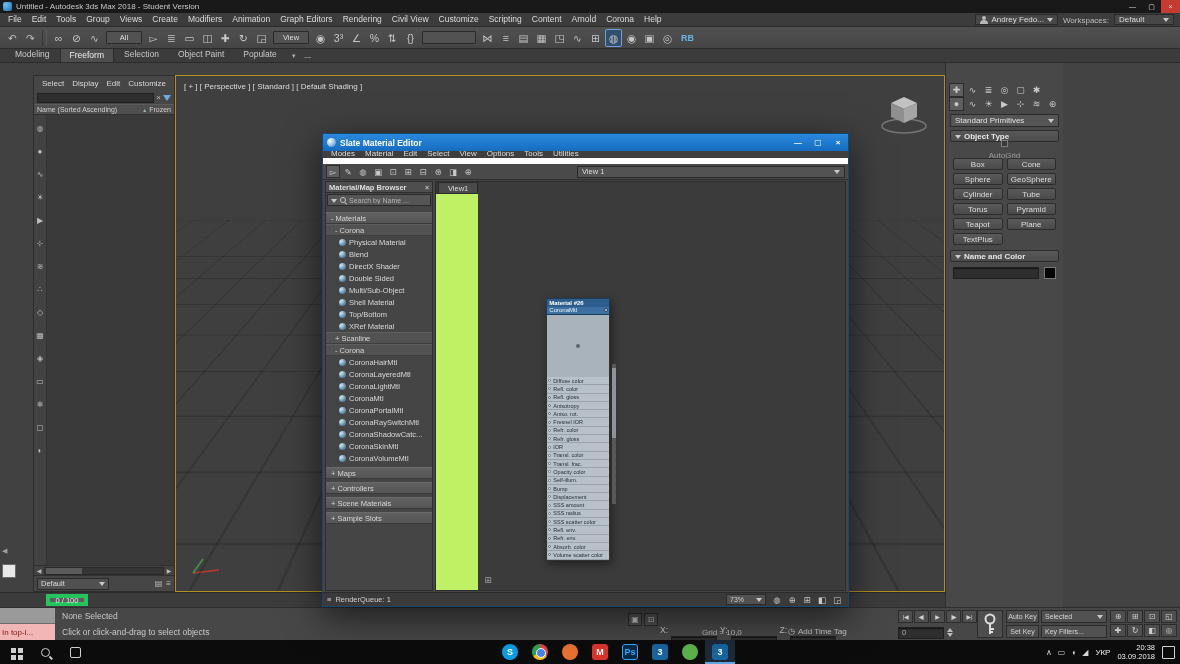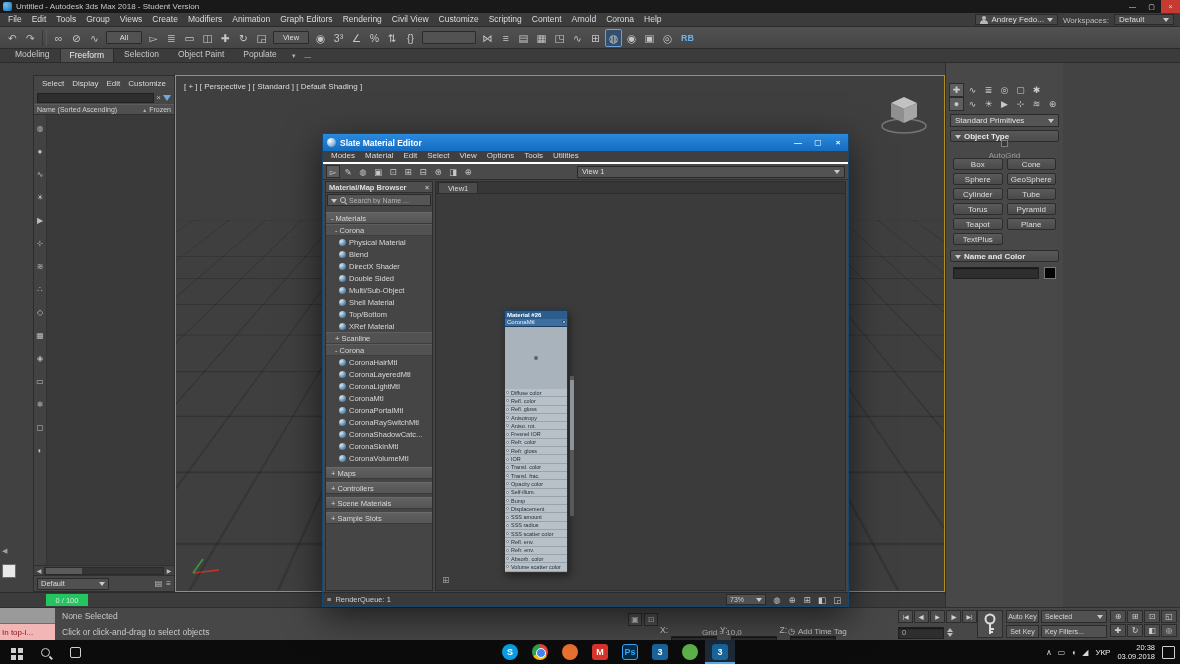--- a/index.html
+++ b/index.html
@@ -92,21 +92,21 @@
   .cp-grid{display:grid;grid-template-columns:1fr 1fr;gap:3px 4px;padding:2px 7px;}
   .btn{background:linear-gradient(#5a5a5a,#4a4a4a);border:1px solid #2c2c2c;border-radius:2px;color:#ddd;display:flex;align-items:center;justify-content:center;font-size:8px;height:12px;}
   .cp-namerow{display:flex;align-items:center;gap:5px;padding:3px 7px;}
   .field{background:#2e2e2e;border:1px solid #1f1f1f;box-shadow:inset 0 1px 1px rgba(0,0,0,.5);color:#9db4c0;font-size:7.5px;display:flex;align-items:center;padding:0 3px;height:12px;}
   .cp-name{flex:1;}
   .swatch{width:12px;height:12px;background:#050505;border:1px solid #777;}
   .right-void{position:absolute;left:1063px;top:63px;width:117px;height:544px;background:#434343;}
 
   
   .trackbar{position:absolute;left:0;top:592px;width:945px;height:15px;background:#3c3c3c;border-top:1px solid #2b2b2b;}
-  .tb-handle{position:absolute;left:46px;top:1px;width:42px;height:12px;background:#5c5c5c;border:6px solid #22c55e;color:#e2e2e2;font-size:7.5px;display:flex;align-items:center;justify-content:center;}
+  .tb-handle{position:absolute;left:46px;top:1px;width:42px;height:12px;background:#5c5c5c;border:4px solid #22c55e;color:#e2e2e2;font-size:7.5px;display:flex;align-items:center;justify-content:center;}
 
   
   .statusbar{position:absolute;left:0;top:607px;width:1180px;height:33px;background:#474747;border-top:1px solid #2e2e2e;font-size:8.5px;color:#c9c9c9;}
   .listener-top{position:absolute;left:0;top:0;width:55px;height:16px;background:#9a9a9a;border-bottom:1px solid #6d6d6d;}
   .listener-bottom{position:absolute;left:0;top:16px;width:55px;height:17px;background:#f2b6b6;color:#8c1515;font-size:8px;display:flex;align-items:center;padding-left:2px;white-space:nowrap;overflow:hidden;}
   .sel-line{position:absolute;left:62px;top:3px;}
   .prompt-line{position:absolute;left:62px;top:19px;}
   .iso-icons{position:absolute;left:628px;top:5px;display:flex;gap:2px;}
   .iso{width:14px;height:13px;background:#4e4e4e;border:1px solid #2c2c2c;display:flex;align-items:center;justify-content:center;color:#c9c9c9;font-size:8px;}
   .coords{position:absolute;left:660px;top:4px;display:flex;align-items:center;gap:3px;}
@@ -149,21 +149,21 @@
   .lang{font-size:8px;color:#ececec;}
   .clock{font-size:7.5px;color:#ececec;text-align:right;line-height:1.25;}
   .ac{width:13px;height:13px;border:1px solid #cfcfcf;border-radius:1px;}
 
   
   .slate{position:absolute;left:322px;top:133px;width:527px;height:474px;background:#454545;border:1px solid #15486f;box-shadow:0 10px 34px rgba(0,0,0,.6);z-index:60;}
   .sl-title{height:17px;background:linear-gradient(#2a8ade,#156cc0);display:flex;align-items:center;color:#fff;font-size:8.5px;font-weight:bold;padding-left:4px;}
   .sl-logo{width:9px;height:9px;border-radius:50%;background:radial-gradient(circle at 30% 30%,#ffffff,#9cc6e8 50%,#3a729f);margin-right:4px;flex:none;}
   .sl-winbtns{margin-left:auto;display:flex;height:17px;}
   .sl-wb{width:20px;display:flex;align-items:center;justify-content:center;font-size:8px;color:#fff;}
-  .sl-menus{height:13px;background:#3f3f3f;border-bottom:2px solid #ffffff;display:flex;align-items:flex-start;font-size:8px;color:#dcdcdc;padding-left:3px;}
+  .sl-menus{height:13px;background:#3f3f3f;border-bottom:6px solid #ffffff;display:flex;align-items:flex-end;font-size:8px;color:#dcdcdc;padding-left:3px;}
   .sl-mitem{padding:0 5px;}
   .sl-toolbar{height:16px;background:#4a4a4a;border-bottom:1px solid #2d2d2d;display:flex;align-items:center;padding:0 3px;gap:1px;}
   .sl-ticon{width:14px;height:13px;display:flex;align-items:center;justify-content:center;color:#c8c8c8;font-size:8.5px;}
   .sl-ticon.on{background:#5e5e5e;border:1px solid #2c2c2c;}
   .sl-viewdrop{margin-left:auto;width:268px;height:12px;background:#535353;border:1px solid #2a2a2a;display:flex;align-items:center;font-size:7.5px;color:#ddd;padding:0 4px;gap:2px;}
   .sl-body{position:absolute;left:2px;right:2px;top:47px;bottom:15px;display:flex;gap:2px;}
   .p-header{height:11px;background:#4e4e4e;border-bottom:1px solid #2e2e2e;display:flex;align-items:center;font-size:7.5px;font-weight:bold;color:#dedede;padding:0 3px;gap:2px;flex:none;}
   .p-x{margin-left:auto;font-size:7px;color:#c2c2c2;}
   .sl-browser{width:108px;background:#454545;border:1px solid #2d2d2d;display:flex;flex-direction:column;}
   .sl-search{height:12px;margin:1px;background:#555;border:1px solid #2a2a2a;display:flex;align-items:center;gap:3px;padding:0 3px;flex:none;}
@@ -171,21 +171,21 @@
   .mag{width:6px;height:6px;position:relative;flex:none;}
   .mag::before{content:"";position:absolute;left:0;top:0;width:4px;height:4px;border:1px solid #c2c2c2;border-radius:50%;}
   .mag::after{content:"";position:absolute;left:5px;top:5px;width:3px;height:1px;background:#c2c2c2;transform:rotate(45deg);transform-origin:0 0;}
   .search-ph{font-size:7px;color:#b5b5b5;white-space:nowrap;overflow:hidden;}
   .sl-tree{flex:1;background:#454545;overflow:hidden;padding-top:2px;}
   .brow{height:12px;display:flex;align-items:center;gap:3px;padding-left:5px;font-size:7.5px;color:#d8d8d8;white-space:nowrap;overflow:hidden;}
   .brow.sec{background:linear-gradient(#616161,#555);border-top:1px solid #6a6a6a;border-bottom:1px solid #3a3a3a;margin-top:3px;}
   .brow.sub{background:#525252;border-top:1px solid #5e5e5e;border-bottom:1px solid #3e3e3e;padding-left:9px;}
   .brow.item{padding-left:13px;}
   .mat-icon{width:7px;height:7px;border-radius:50%;background:radial-gradient(circle at 30% 30%,#d8e9f4,#6d97b5 55%,#34536b);flex:none;}
-  .sl-view{flex:1;border:1px solid #2d2d2d;background:#b91c1c;display:flex;flex-direction:column;min-width:0;}
+  .sl-view{flex:1;border:1px solid #2d2d2d;background:#bef264;display:flex;flex-direction:row;min-width:0;}
   .sl-tabs{height:12px;background:#373737;border-bottom:1px solid #2c2c2c;display:flex;align-items:flex-end;padding-left:2px;}
   .sl-tab{height:11px;padding:0 9px;background:#4b4b4b;border:1px solid #2b2b2b;border-bottom:none;font-size:7.5px;color:#ddd;display:flex;align-items:center;}
   .sl-canvas{flex:1;position:relative;background:#3b3b3b;overflow:hidden;}
   .node{position:absolute;left:68px;top:116px;width:64px;box-shadow:2px 3px 8px rgba(0,0,0,.45);}
   .node-h1{background:#2d5d8d;color:#fff;font-size:6px;font-weight:bold;padding:1px 2px;border:1px solid #1d3c5c;border-bottom:none;white-space:nowrap;overflow:hidden;}
   .node-h2{background:#3d6fa0;color:#eaf2fa;font-size:6px;padding:0 2px 1px 2px;border:1px solid #1d3c5c;border-top:none;position:relative;white-space:nowrap;}
   .out-dot{position:absolute;right:1px;top:1px;width:4px;height:4px;border-radius:50%;background:#dfe7ee;border:1px solid #24425f;}
   .node-preview{height:62px;background:#a9b3bc;border-left:1px solid #333;border-right:1px solid #333;position:relative;}
   .npdot{position:absolute;left:50%;top:50%;width:4px;height:4px;margin:-2px 0 0 -2px;border-radius:50%;background:#59656e;}
   .node-slots{border:1px solid #333;border-top:none;}

